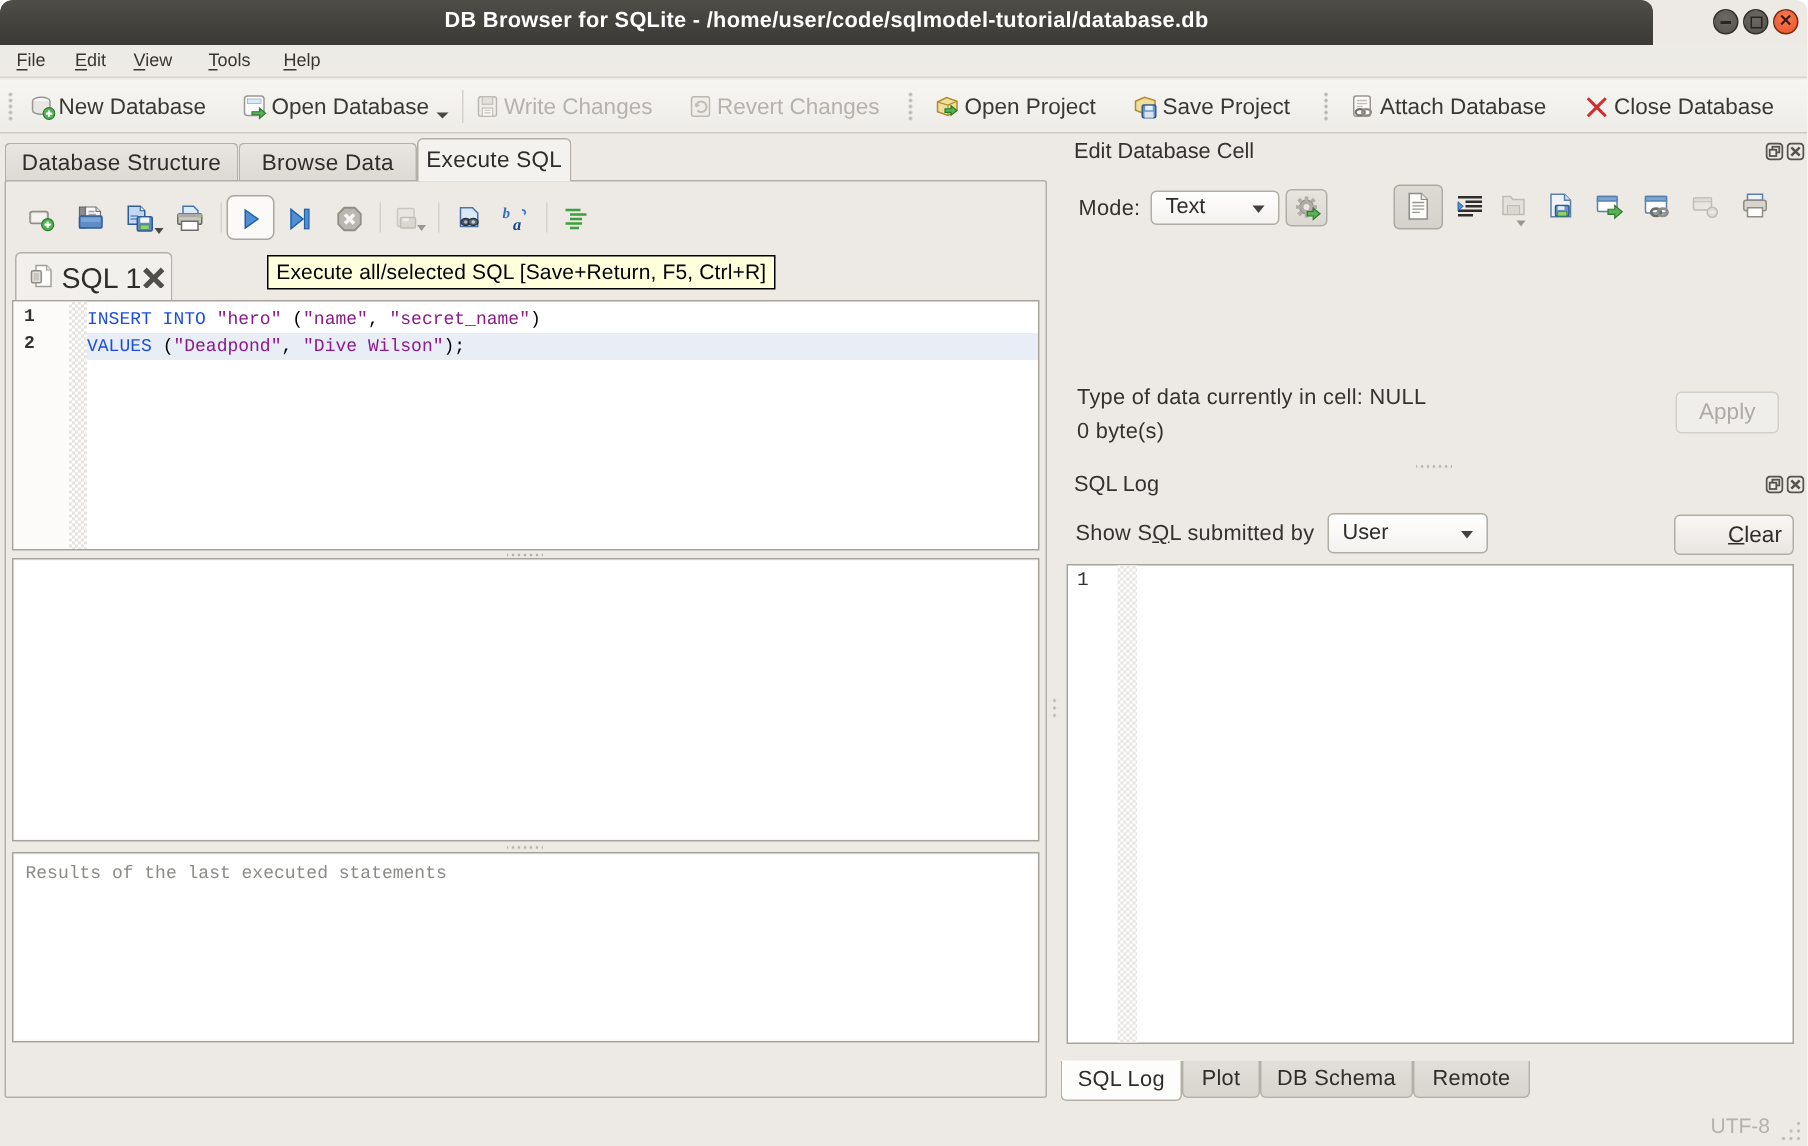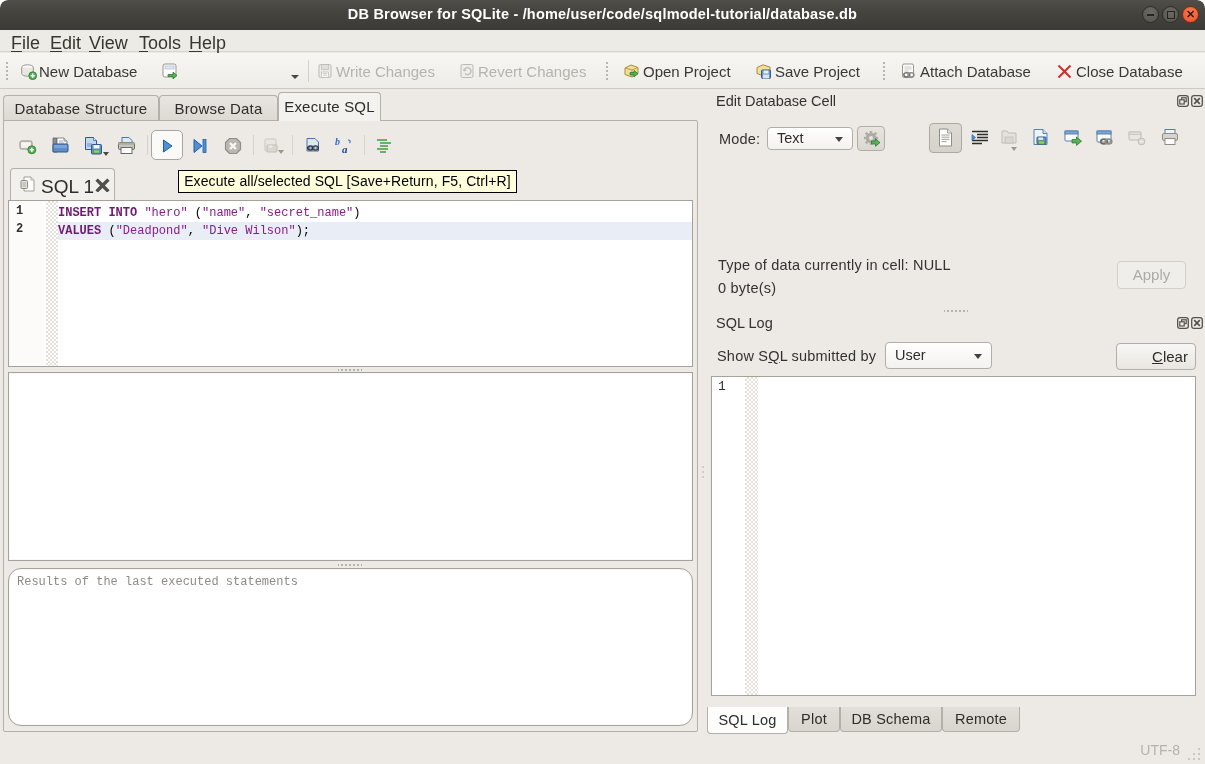--- a/index.html
+++ b/index.html
@@ -1,33 +1,33 @@
 <!DOCTYPE html>
 <html><head>
 <meta charset="utf-8">
 <style>
 * { margin:0; padding:0; box-sizing:border-box; }
 html,body { width:1205px; height:764px; background:#fff; font-family:"Liberation Sans", sans-serif; }
 #win { position:relative; width:1205px; height:764px; background:#edeae5; border-radius:8px 8px 0 0; overflow:hidden; }
 
-#titlebar { position:absolute; left:0; top:0; width:1205px; height:30px;
+#titlebar { position:absolute; left:0; top:0; width:1102px; height:30px;
   background:linear-gradient(180deg,#504e49 0%,#45443f 40%,#3b3a36 100%);
   border-radius:8px 8px 0 0; }
 #title { position:absolute; left:0; right:0; top:6px; text-align:center; color:#fff;
   font-size:14.5px; font-weight:bold; letter-spacing:0.2px; }
 .winbtn { position:absolute; top:6px; width:17px; height:17px; border-radius:50%; }
 #btn-min  { left:1142px; background:radial-gradient(circle at 50% 35%,#6b6962,#55534d); border:1px solid #2e2d29; }
 #btn-max  { left:1162px; background:radial-gradient(circle at 50% 35%,#6b6962,#55534d); border:1px solid #2e2d29; }
 #btn-close{ left:1182px; background:radial-gradient(circle at 50% 35%,#f77d53,#ec4f29); border:1px solid #7a2c12; }
 #btn-min::after { content:""; position:absolute; left:4px; top:7px; width:7px; height:1.6px; background:#26251f; }
 #btn-max::after { content:""; position:absolute; left:4px; top:4px; width:6px; height:6px; border:1.5px solid #26251f; }
 #btn-close::after { content:"\2715"; position:absolute; left:0; top:0px; width:15px; text-align:center; color:#3a1c10; font-size:11px; font-weight:bold; line-height:15px;}
 
 #menubar { position:absolute; left:0; top:30px; width:1205px; height:22px; background:#edebe6;
-  border-bottom:1px solid #d8d5d0; color:#38362f; font-size:18px; }
+  border-bottom:1px solid #d8d5d0; color:#38362f; font-size:12px; }
 #menubar span { position:absolute; top:3px; }
 #menubar u { text-decoration-thickness:1px; text-underline-offset:2px; }
 
 #toolbar { position:absolute; left:0; top:53px; width:1205px; height:36px;
   background:linear-gradient(180deg,#f7f6f3,#eeece7);
   border-bottom:1px solid #ccc9c3; }
 .tbitem { position:absolute; top:0; height:36px; display:flex; align-items:center; font-size:15px; color:#3a3833; }
 .tbitem.dis { color:#b6b3ad; }
 .tbgrip { position:absolute; top:8px; width:4px; height:20px;
   background-image:radial-gradient(circle,#b9b6b0 1px,transparent 1.2px);
@@ -51,21 +51,21 @@
   background:#f2f0ec; border:1px solid #b3afa9; border-bottom:none; border-radius:4px 4px 0 0; z-index:2; }
 #tooltip { position:absolute; left:178px; top:170px; width:339px; height:23px; background:#ffffdc;
   border:1px solid #000; font-size:14px; color:#000; text-align:center; line-height:21px; z-index:5; letter-spacing:0.1px;}
 
 #editor { position:absolute; left:8px; top:200px; width:685px; height:167px; background:#fff; border:1px solid #a5a29b; overflow:hidden; }
 #ed-nums { position:absolute; left:0; top:0; width:37px; height:100%; background:#fcfbf9; font-family:"Liberation Mono",monospace; font-size:12px; font-weight:bold; color:#33312e; }
 #ed-hatch { position:absolute; left:37px; top:0; width:12px; height:100%;
   background-image:linear-gradient(45deg,#e4e1dc 25%,transparent 25%,transparent 75%,#e4e1dc 75%),linear-gradient(45deg,#e4e1dc 25%,transparent 25%,transparent 75%,#e4e1dc 75%);
   background-size:4px 4px; background-position:0 0,2px 2px; background-color:#fff; }
 .codeline { position:absolute; left:49px; right:0; height:18px; font-family:"Liberation Mono",monospace; font-size:12px; line-height:18px; white-space:pre; }
-.kw { color:#701a75; font-weight:bold; }
+.kw { color:#1d4ed8; font-weight:normal; }
 .qt { color:#8b1a8b; }
 
 .docktitle { position:absolute; font-size:14.5px; color:#343230; }
 .dockbtn { position:absolute; width:12px; height:12px; }
 .label13 { position:absolute; font-size:14.5px; letter-spacing:0.2px; color:#343230; }
 .combo { position:absolute; background:linear-gradient(180deg,#ffffff,#f4f2ef); border:1px solid #b1aea8; border-radius:4px; font-size:14.5px; color:#2f2d29; }
 .combo .arr { position:absolute; right:9px; top:50%; margin-top:-2px; width:0; height:0; border-left:4.5px solid transparent; border-right:4.5px solid transparent; border-top:5px solid #44423d; }
 .btn { position:absolute; background:linear-gradient(180deg,#f8f7f5,#e9e6e1); border:1px solid #b1aea8; border-radius:4px; font-size:15px; color:#2f2d29; text-align:center; }
 .btn.dis { background:#f0eeea; border:1px solid #d2cfc9; color:#aeaba5; }
 
@@ -98,20 +98,21 @@
       <path d="M1.7 4.4v6.2c0 1.45 2.6 2.6 5.8 2.6s5.8-1.15 5.8-2.6V4.4" fill="#e9e7e2" stroke="#9a978f" stroke-width="1"></path>
       <circle cx="12.7" cy="12.7" r="3.9" fill="#52b152" stroke="#2c7a2c" stroke-width="0.8"></circle>
       <path d="M12.7 10.6v4.2M10.6 12.7h4.2" stroke="#fff" stroke-width="1.5"></path>
     </svg>
     <div class="tbitem" style="left:39px">New Database</div>
     <svg style="position:absolute;left:162px;top:10px" width="17" height="17" viewBox="0 0 17 17">
       <rect x="1" y="1" width="13" height="13" rx="2" fill="#fdfdfd" stroke="#9a978f"></rect>
       <rect x="3" y="3" width="9" height="3" fill="#dce8f6" stroke="#a9b6c6" stroke-width="0.6"></rect>
       <path d="M6 11.5h5v-2.4l4 3.4-4 3.4v-2.4H6z" fill="#58b158" stroke="#2c7a2c" stroke-width="0.8"></path>
     </svg>
+    <div class="tbitem" style="left:181px">Open Database</div>
     <div class="caret-down" style="position:absolute;left:291px;top:22px"></div>
     <div class="tbsep" style="left:308px"></div>
     <svg style="position:absolute;left:317px;top:10px" width="17" height="17" viewBox="0 0 17 17">
       <rect x="2" y="1.5" width="12" height="13" rx="1.5" fill="#efedea" stroke="#bcb9b2"></rect>
       <rect x="4.5" y="1.5" width="7" height="5" fill="#e2dfda" stroke="#bcb9b2" stroke-width="0.7"></rect>
       <rect x="4.5" y="9" width="7" height="5.5" fill="#f7f6f4" stroke="#bcb9b2" stroke-width="0.7"></rect>
       <path d="M6 10.5h4M6 12.2h4" stroke="#c6c3bc" stroke-width="0.8"></path>
     </svg>
     <div class="tbitem dis" style="left:336px">Write Changes</div>
     <svg style="position:absolute;left:459px;top:10px" width="17" height="17" viewBox="0 0 17 17">
@@ -240,21 +241,21 @@
         <div style="position:absolute;left:7px;top:3px;">1</div>
         <div style="position:absolute;left:7px;top:21px;">2</div>
       </div>
     <div id="ed-hatch"></div>
     <div class="codeline" style="top:3px"><span class="kw">INSERT INTO</span> <span class="qt">"hero"</span> (<span class="qt">"name"</span>, <span class="qt">"secret_name"</span>)</div>
     <div class="codeline" style="top:21px; background:#e9edf6;"><span class="kw">VALUES</span> (<span class="qt">"Deadpond"</span>, <span class="qt">"Dive Wilson"</span>);</div>
   </div>
   <div class="splitdots" style="left:338px; top:368px;"></div>
   <div class="whitebox" id="gridbox" style="left:8px; top:372px; width:685px; height:189px;"></div>
   <div class="splitdots" style="left:338px; top:563px;"></div>
-  <div class="whitebox" id="resultbox" style="left:8px; top:568px; width:685px; height:158px;border-radius:13px;">
+  <div class="whitebox" id="resultbox" style="left:8px; top:568px; width:685px; height:127px;">
     <div style="position:absolute; left:8px; top:6px; font-family:'Liberation Mono',monospace; font-size:12px; color:#8d8b87;">Results of the last executed statements</div>
   </div>
 
   <div class="splitdots" style="left:700px; top:464px; width:6px; height:16px; background-size:4px 5px;"></div>
 
   <div class="docktitle" style="left:716px; top:93px;">Edit Database Cell</div>
   <div class="docktitle" style="left:716px; top:315px;">SQL Log</div>
   <svg class="dockbtn" style="left:1177px;top:95px" width="12" height="12" viewBox="0 0 12 12">
     <rect x="0.7" y="0.7" width="10.6" height="10.6" rx="2.4" fill="none" stroke="#55534e" stroke-width="1.3"></rect>
     <rect x="4.6" y="2.8" width="4.6" height="3.8" fill="none" stroke="#55534e" stroke-width="1.2"></rect>

